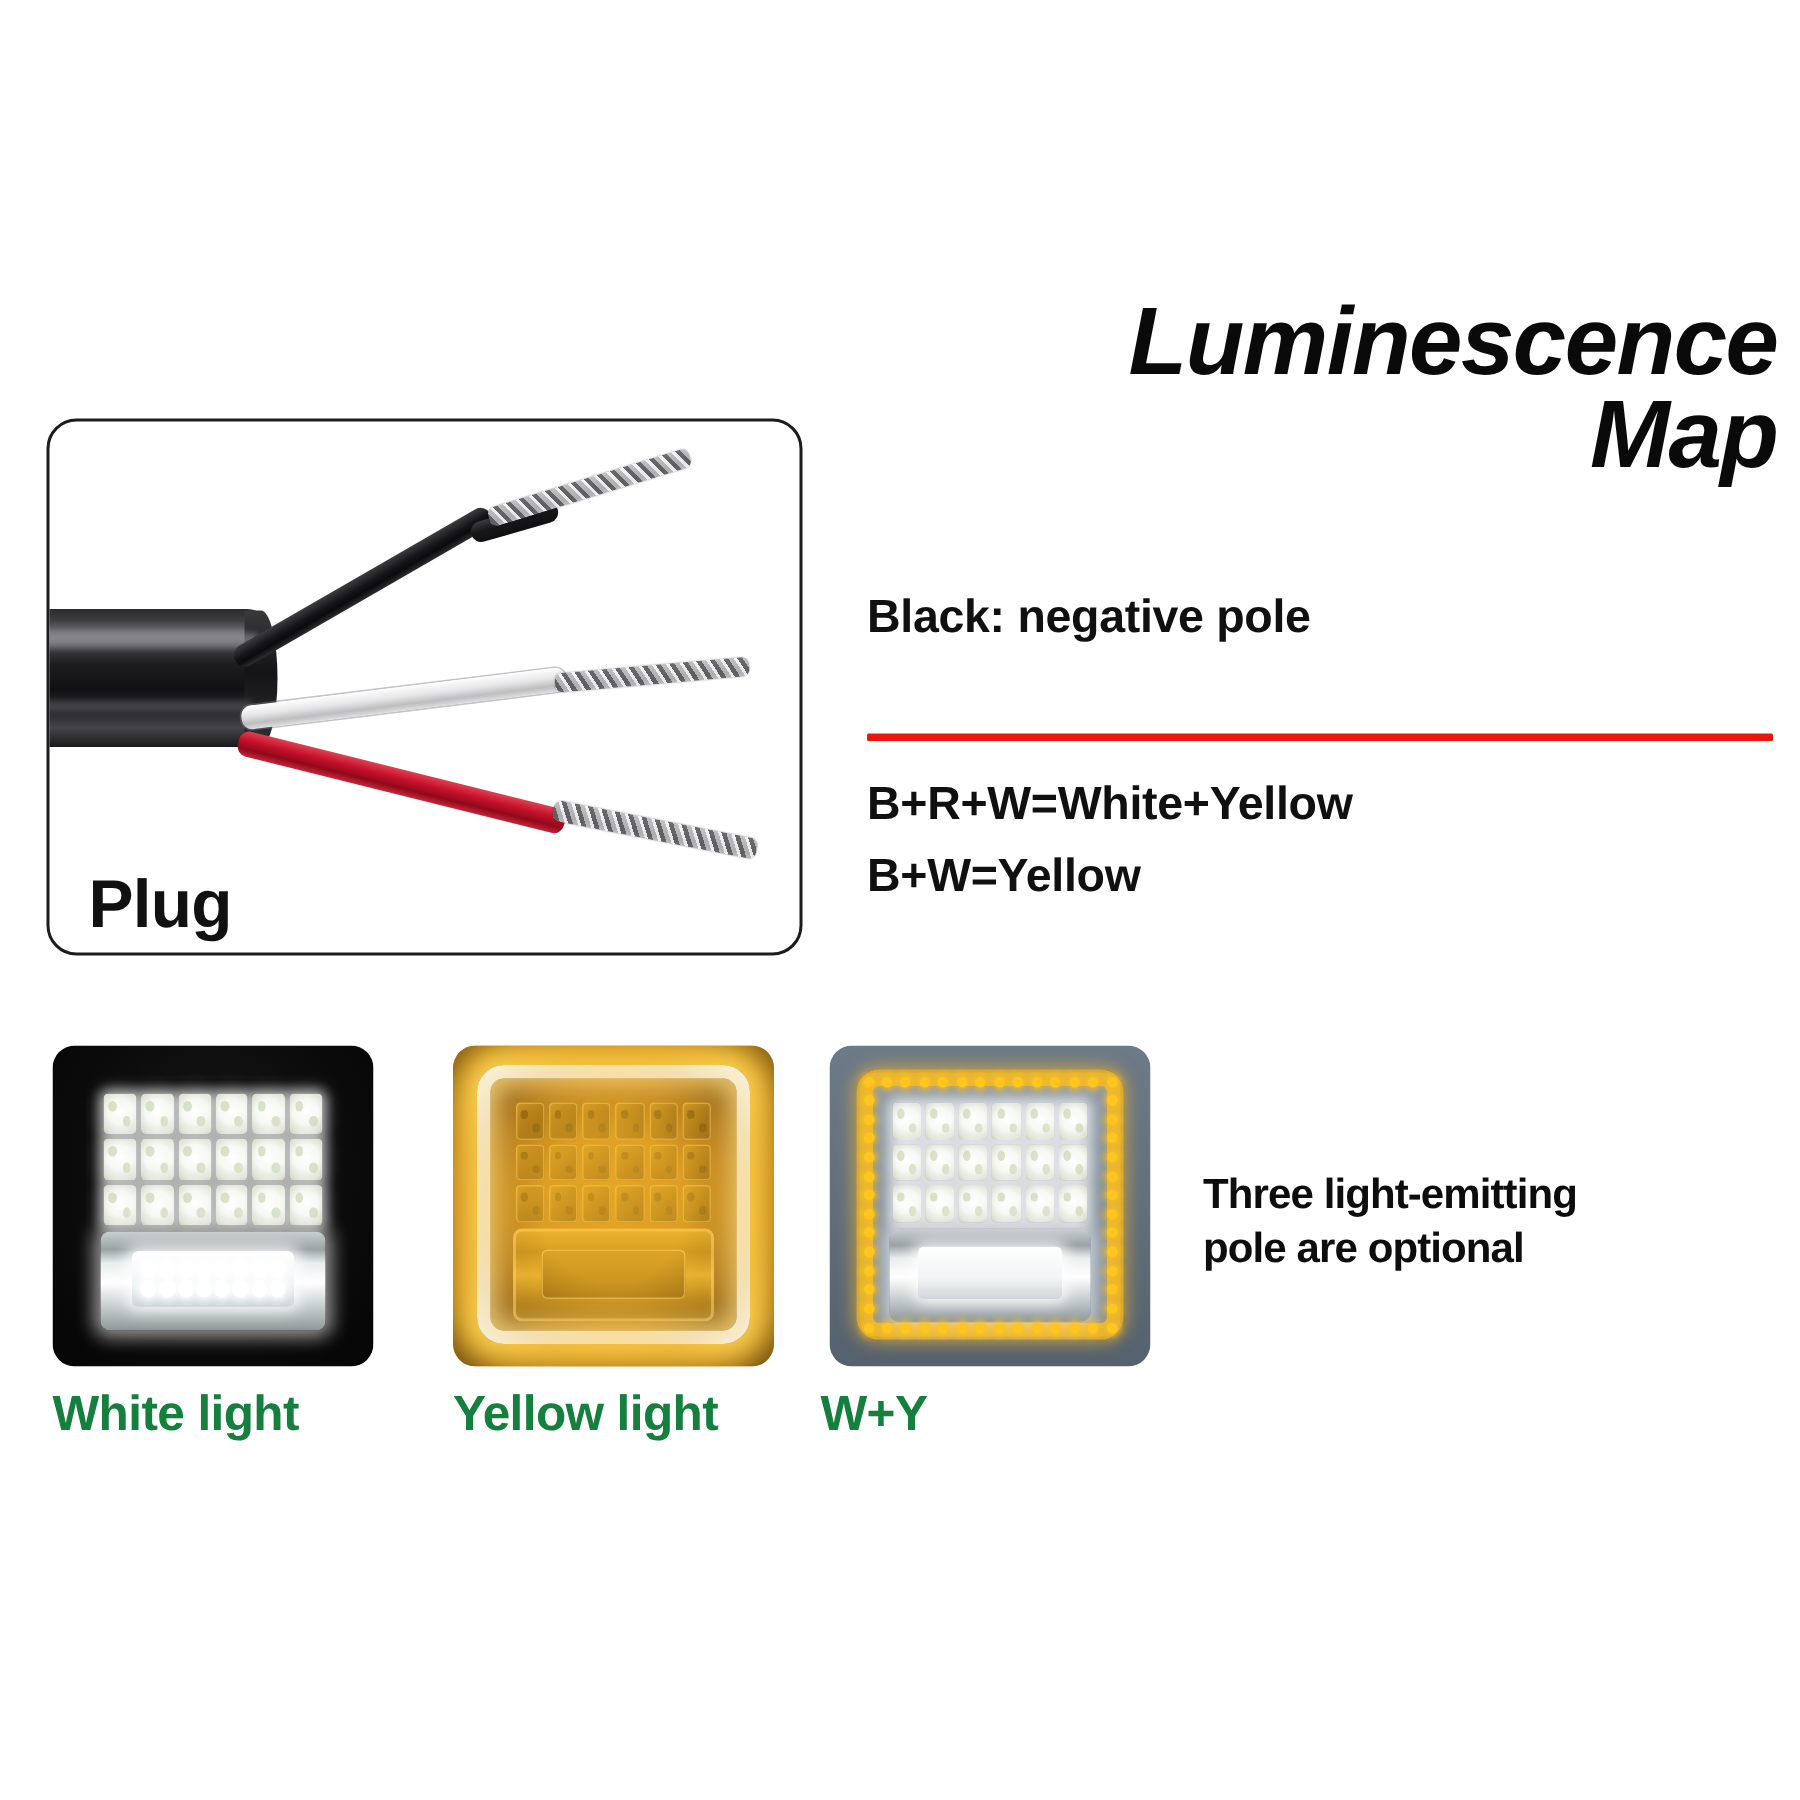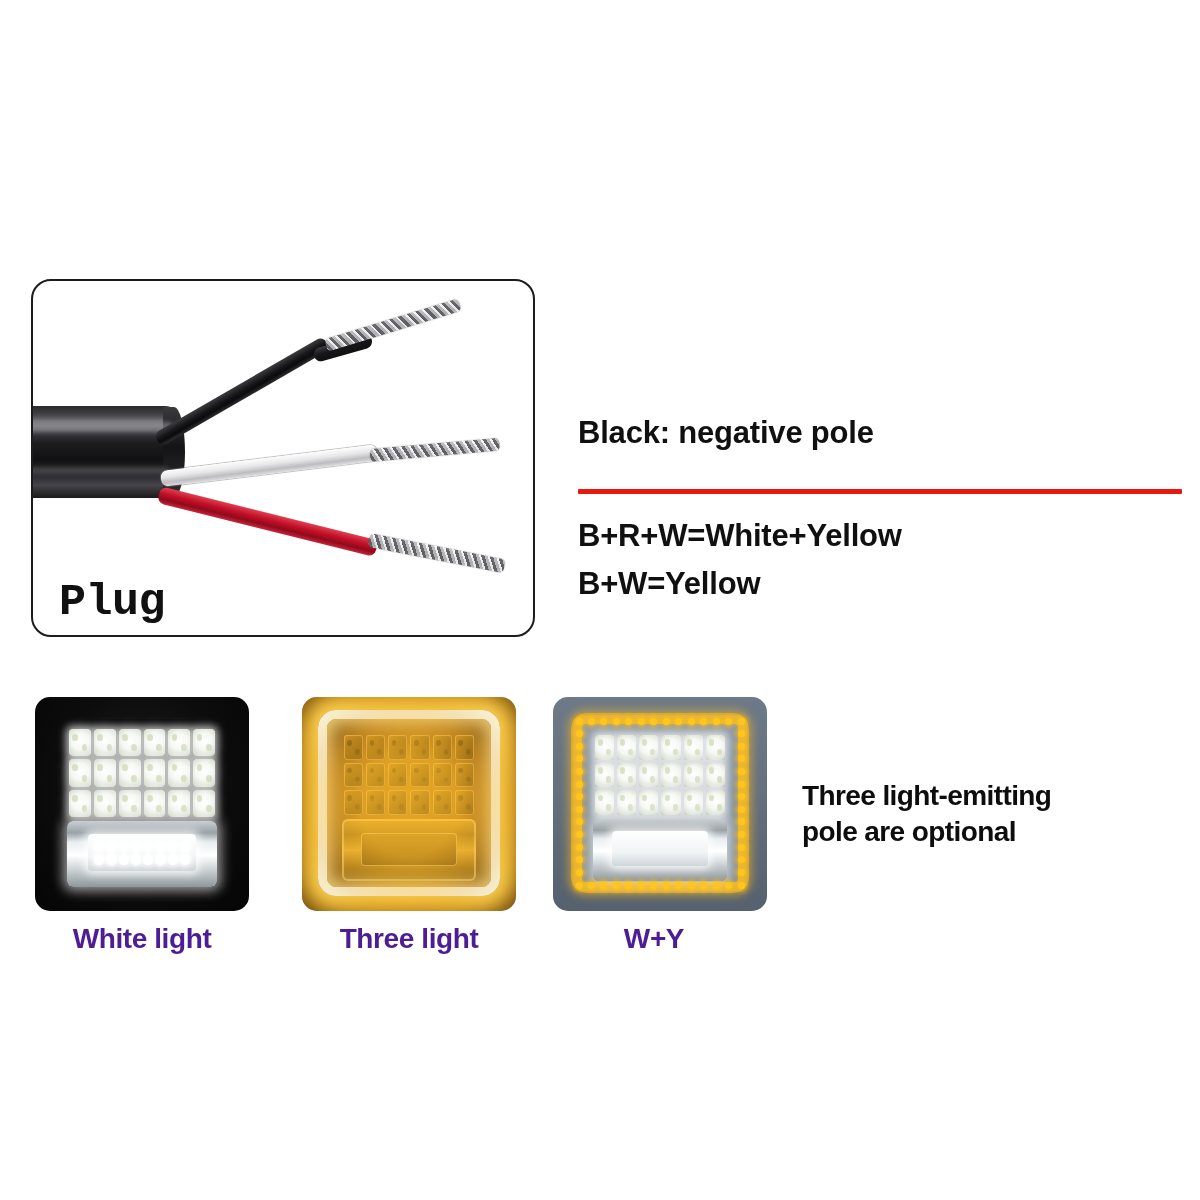--- a/index.html
+++ b/index.html
@@ -83,33 +83,32 @@
     box-shadow:0 0 1px rgba(0,0,0,.5);
   }
   .tip-black{left:293px;top:58px;width:140px;height:13px;transform:rotate(-17deg);}
   .tip-white{left:337px;top:168px;width:130px;height:13px;transform:rotate(-5deg);}
   .tip-red{left:336px;top:252px;width:138px;height:14px;transform:rotate(11deg);}
 
   .plug-label{
     position:absolute;left:26px;bottom:10px;
     font-size:45px;font-weight:bold;letter-spacing:-.5px;color:#111;
     line-height:1;
-    font-family:Liberation Mono, monospace;
   }
 
   
   .title{
     position:absolute;left:560px;top:196px;width:625px;
     text-align:right;
     font-size:64px;font-weight:bold;font-style:italic;
     line-height:.97;letter-spacing:-1px;color:#0a0a0a;
   }
   .title .l2{display:block;}
 
-  .pole-block{position:absolute;left:578px;top:412px;width:610px;}
+  .pole-block{position:absolute;left:578px;top:390px;width:610px;}
   .pole-line{
     font-size:31px;font-weight:bold;line-height:1.34;color:#101010;
     letter-spacing:-.2px;white-space:nowrap;
   }
   .red-rule{
     position:absolute;left:578px;top:489px;width:604px;height:5px;
     background:#e8180f;border-radius:1px;
   }
 
   .formula-block{position:absolute;left:578px;top:512px;width:610px;}
@@ -119,22 +118,22 @@
   }
 
   
   .modes{position:absolute;left:0;top:0;width:1200px;height:1200px;}
   .mode{position:absolute;}
   .mode-photo{
     position:absolute;top:0;left:0;width:214px;height:214px;
     border-radius:15px;overflow:hidden;
   }
   .mode-label{
-    position:absolute;top:226px;left:0;width:214px;text-align:center;
-    font-size:28px;font-weight:bold;color:#4c1d95;letter-spacing:-.4px;
+    position:absolute;top:226px;left:0;width:214px;text-align:left;
+    font-size:33px;font-weight:bold;color:#15803d;letter-spacing:-.4px;
     white-space:nowrap;
   }
   .m1{left:35px;top:697px;}
   .m2{left:302px;top:697px;}
   .m3{left:553px;top:697px;}
   .m3 .mode-label{left:-6px;}
 
   
   .body-black{position:absolute;inset:0;background:
       radial-gradient(ellipse at 50% 40%, #1a1c1a 0%, #0b0c0b 55%, #050505 100%);}
@@ -255,20 +254,24 @@
 
       <div class="wire wire-white"></div>
       <div class="tip tip-white"></div>
 
       <div class="wire wire-red"></div>
       <div class="tip tip-red"></div>
     </div>
     <div class="plug-label">Plug</div>
   </div>
 
+  <div class="title">
+    <span>Luminescence</span>
+    <span class="l2">Map</span>
+  </div>
 
   <div class="pole-block">
     <div class="pole-line">Black: negative pole</div>
   </div>
   <div class="red-rule"></div>
 
   <div class="formula-block">
     <div class="formula-line">B+R+W=White+Yellow</div>
     <div class="formula-line">B+W=Yellow</div>
   </div>
@@ -346,21 +349,21 @@
             <div class="led-chip chip-amber"></div>
             <div class="led-chip chip-amber"></div>
             <div class="led-chip chip-amber"></div>
           </div>
         <div class="reflector reflector-amber" style="left:40px;top:122px;width:134px;height:62px;">
           <div class="ref-inner-amber"></div>
         </div>
         <div class="ring-glow"></div>
         <div class="amber-bloom"></div>
       </div>
-      <div class="mode-label">Three light</div>
+      <div class="mode-label">Yellow light</div>
     </div>
 
     <div class="mode m3">
       <div class="mode-photo">
         <div class="body-gray"></div>
         <div class="lamp-gray"></div>
         <div class="ring-track"></div>
         <div class="led-grid" id="grid3" style="left:42px;top:38px;width:130px;height:80px;">
             <div class="led-chip chip-white"></div>
             <div class="led-chip chip-white"></div>

